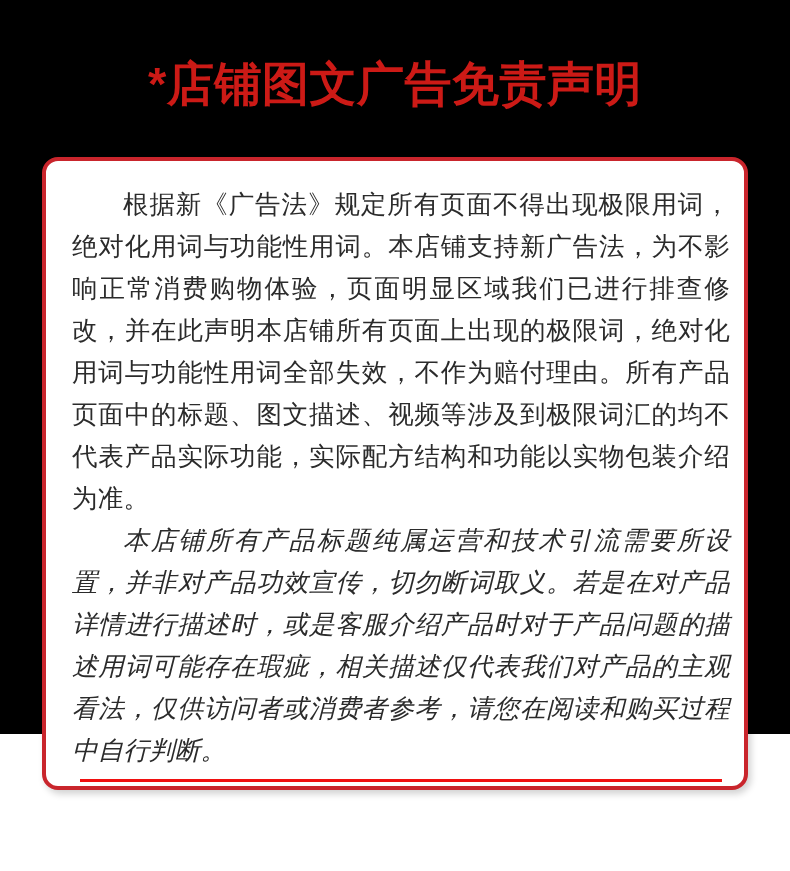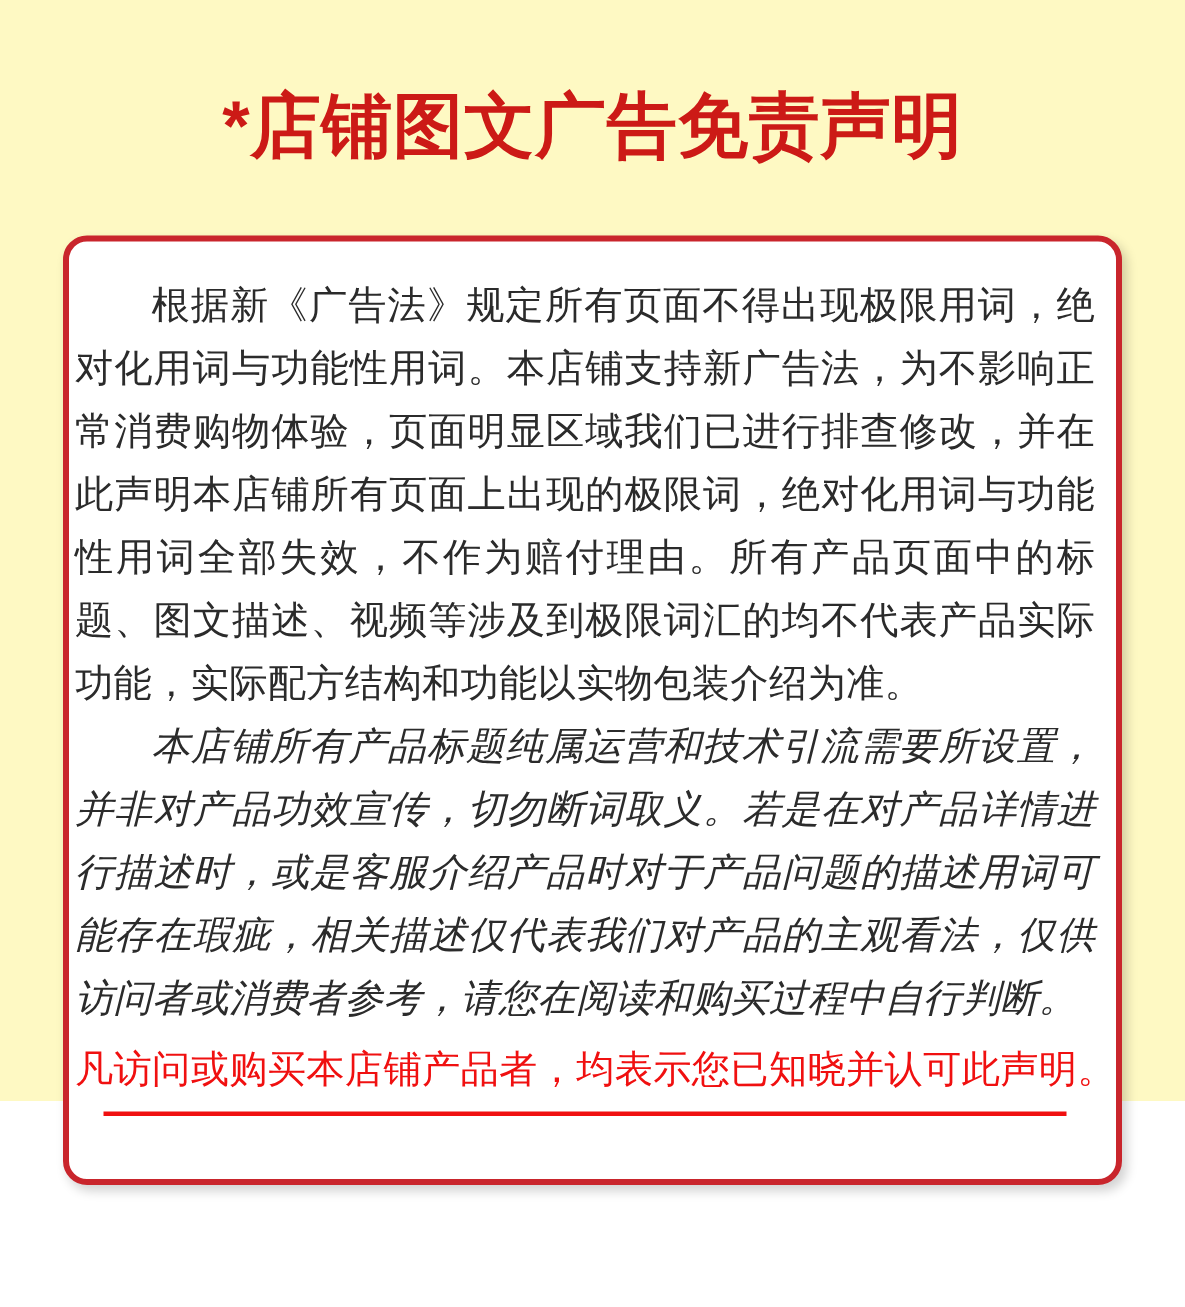--- a/index.html
+++ b/index.html
@@ -12,21 +12,21 @@
     height: 871px;
     font-family: "Liberation Sans", "DejaVu Sans", sans-serif;
     -webkit-font-smoothing: antialiased;
     overflow: hidden;
   }
 
   .page {
     position: relative;
     width: 790px;
     height: 734px;
-    background: #fef9c3;
+    background: #000000;
     box-sizing: border-box;
   }
 
   .disclaimer-title {
     position: absolute;
     left: 0;
     top: 54px;
     width: 790px;
     text-align: center;
     font-size: 47px;
@@ -50,21 +50,21 @@
     box-shadow: 3px 4px 7px rgba(0,0,0,0.18);
   }
 
   .box-inner {
     position: absolute;
     left: 0;
     top: 0;
     width: 100%;
     height: 100%;
     box-sizing: border-box;
-    padding: 22px 14px 0 4px;
+    padding: 22px 14px 0 26px;
   }
 
   .para {
     margin: 0;
     font-size: 25.5px;
     line-height: 42px;
     color: #2b2b2b;
     text-indent: 2em;
     text-align: justify;
     text-justify: inter-ideograph;
@@ -101,20 +101,19 @@
 
   <div class="disclaimer-title">*店铺图文广告免责声明</div>
 
   <div class="disclaimer-box">
     <div class="box-inner">
 
       <p class="para">根据新《广告法》规定所有页面不得出现极限用词，绝对化用词与功能性用词。本店铺支持新广告法，为不影响正常消费购物体验，页面明显区域我们已进行排查修改，并在此声明本店铺所有页面上出现的极限词，绝对化用词与功能性用词全部失效，不作为赔付理由。所有产品页面中的标题、图文描述、视频等涉及到极限词汇的均不代表产品实际功能，实际配方结构和功能以实物包装介绍为准。</p>
 
       <p class="para">本店铺所有产品标题纯属运营和技术引流需要所设置，并非对产品功效宣传，切勿断词取义。若是在对产品详情进行描述时，或是客服介绍产品时对于产品问题的描述用词可能存在瑕疵，相关描述仅代表我们对产品的主观看法，仅供访问者或消费者参考，请您在阅读和购买过程中自行判断。</p>
 
-      <p class="notice-line">凡访问或购买本店铺产品者，均表示您已知晓并认可此声明。</p>
 
       <hr class="notice-rule">
 
     </div>
   </div>
 
 </div>
 
 </body></html>

